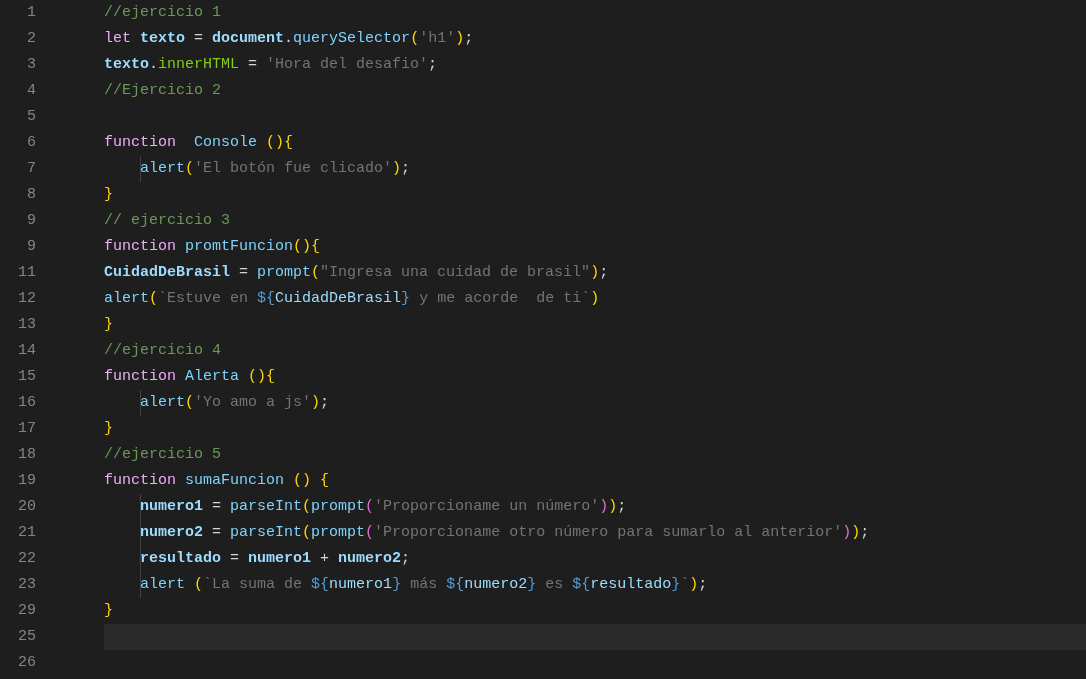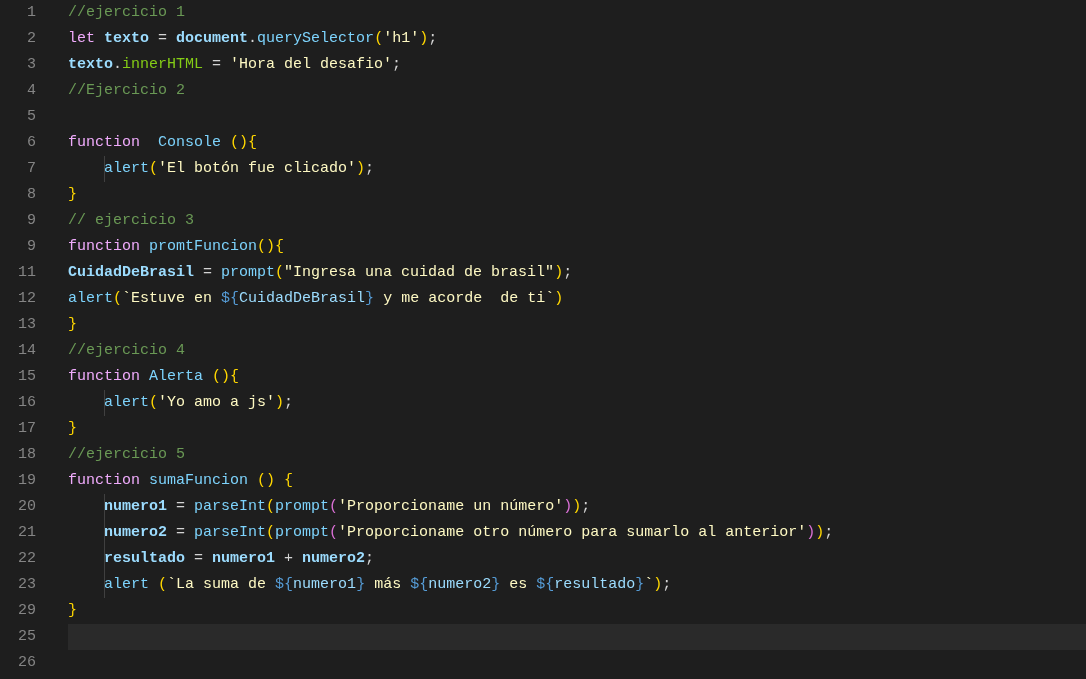--- a/index.html
+++ b/index.html
@@ -24,37 +24,38 @@
   }
   .gutter .ln { height: 26px; }
   .code {
     flex: 1;
     padding-left: 12px;
     white-space: pre;
   }
   .code .line {
     height: 26px;
     position: relative;
+    margin-left: 36px;
   }
   .code .line.active {
     background: #2a2a2a;
   }
   .ind-guide {
     position: absolute;
     left: 0;
     top: 0;
     bottom: 0;
     border-left: 1px solid #404040;
   }
   .tok-comment { color: #6a9955; }
   .tok-keyword { color: #f0abfc; }
   .tok-var     { color: #9cdcfe; font-weight: bold; }
   .tok-prop    { color: #84cc16; }
   .tok-func    { color: #7dd3fc; }
-  .tok-string  { color: #fef9c3; }
+  .tok-string  { color: #737373; }
   .tok-op      { color: #d4d4d4; }
   .tok-punc    { color: #d4d4d4; }
   .tok-brace   { color: #ffd700; }
   .tok-brace2  { color: #da70d6; }
   .tok-tplexpr { color: #569cd6; }
   .tok-tplvar  { color: #9cdcfe; }
 </style>
 </head>
 <body>
 

